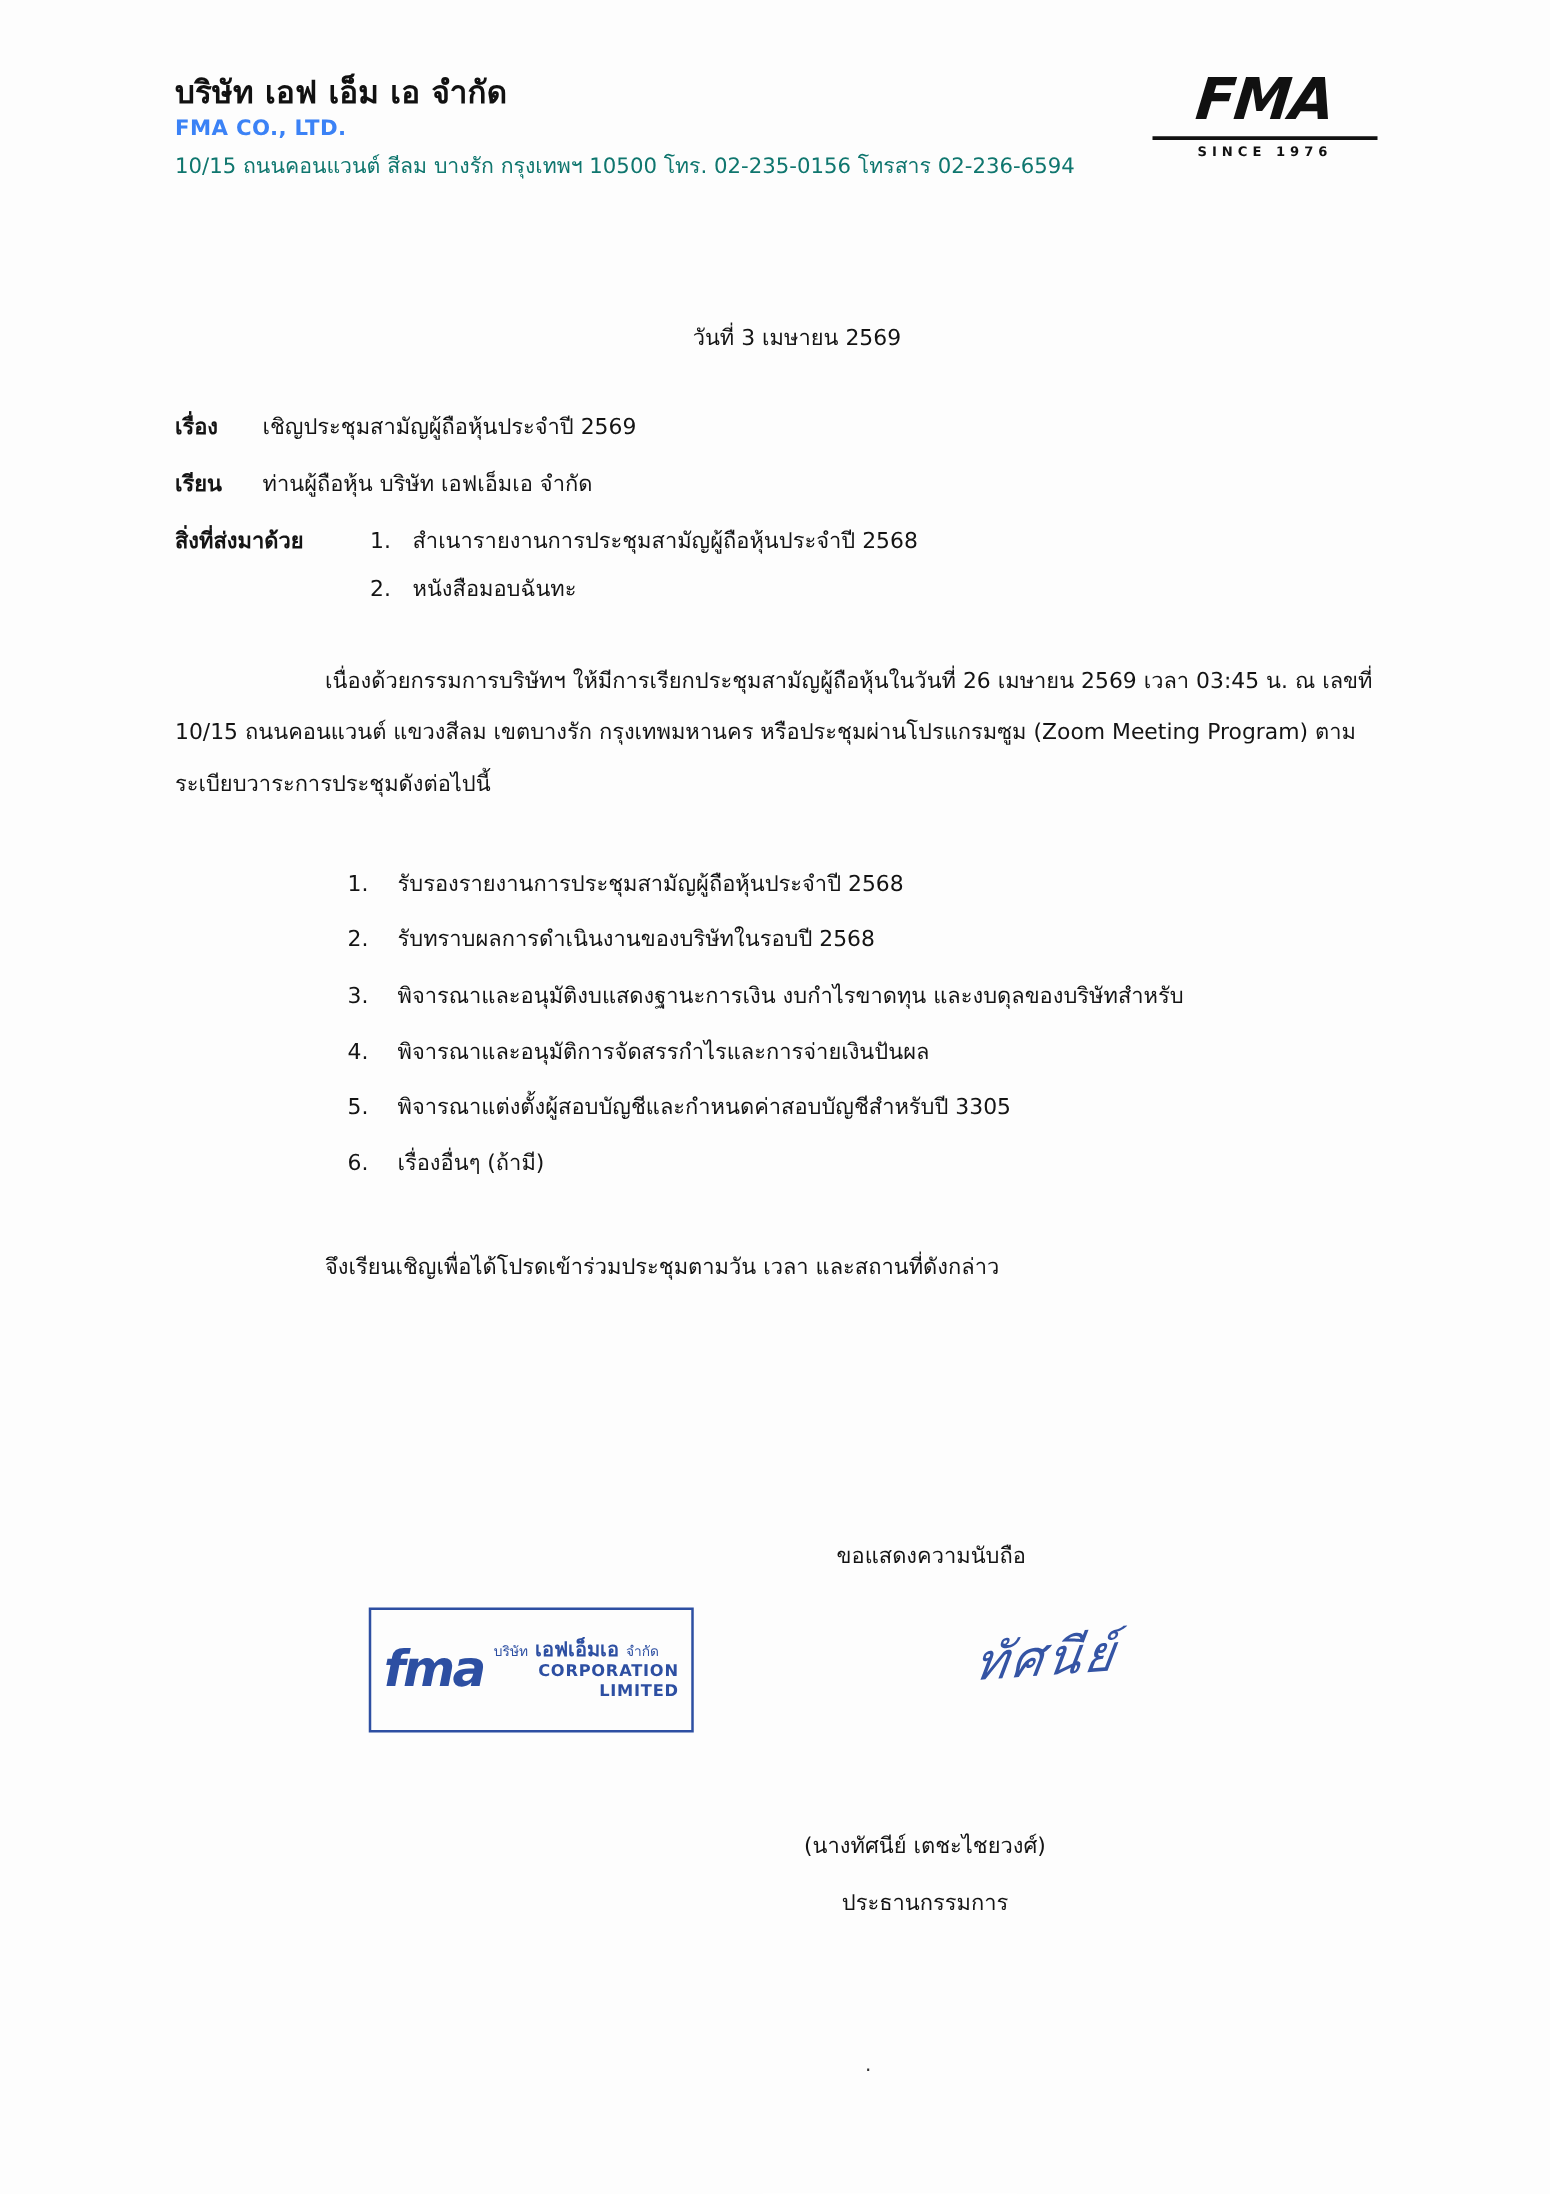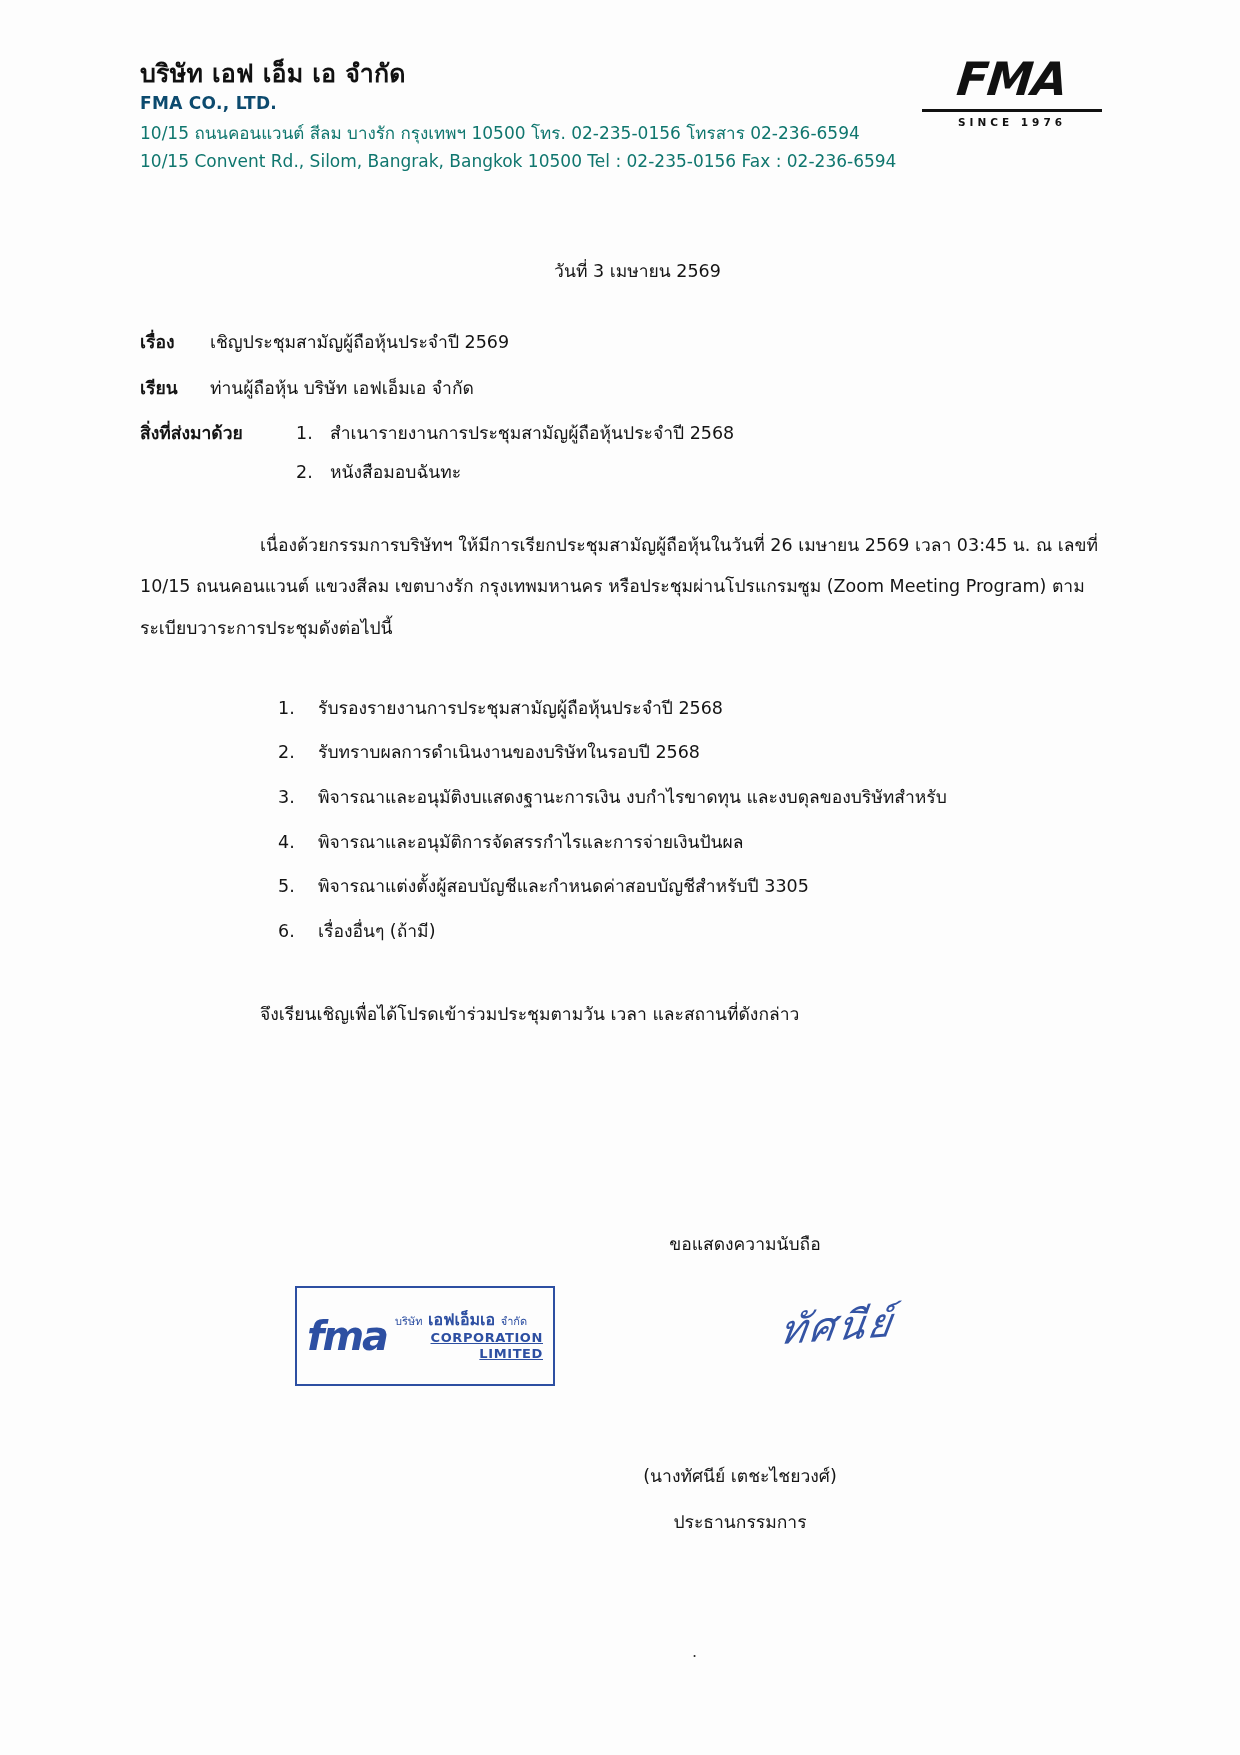--- a/index.html
+++ b/index.html
@@ -34,21 +34,21 @@
     font-size: 25px;
     font-weight: bold;
     letter-spacing: 0.2px;
     color: #111;
     margin: 0 0 4px 0;
     line-height: 1.25;
   }
   .company-en {
     font-size: 17px;
     font-weight: bold;
-    color: #0c4a6e;
+    color: #3b82f6;
     margin: 0 0 8px 0;
     letter-spacing: 0.3px;
   }
   .addr-th, .addr-en {
     font-size: 17px;
     color: #0f766e;
     margin: 0 0 3px 0;
     line-height: 1.45;
   }
 
@@ -220,21 +220,20 @@
   }
   .stamp-th .small {
     font-size: 11px;
     font-weight: normal;
   }
   .stamp-en {
     font-size: 13px;
     font-weight: bold;
     letter-spacing: 0.6px;
     text-align: right;
-    text-decoration: underline;
   }
 
   
   .signature {
     position: absolute;
     left: 640px;
     top: 28px;
     font-family: "DejaVu Serif", "Liberation Serif", serif;
     font-style: italic;
     font-size: 40px;
@@ -266,21 +265,20 @@
 </style>
 </head>
 <body>
 
 <div class="page">
 
   <div class="letterhead">
     <div class="company-th">บริษัท เอฟ เอ็ม เอ จำกัด</div>
     <div class="company-en">FMA CO., LTD.</div>
     <div class="addr-th">10/15 ถนนคอนแวนต์ สีลม บางรัก กรุงเทพฯ 10500 โทร. 02-235-0156 โทรสาร 02-236-6594</div>
-    <div class="addr-en">10/15 Convent Rd., Silom, Bangrak, Bangkok 10500 Tel : 02-235-0156 Fax : 02-236-6594</div>
   </div>
 
   <div class="logo-block">
     <div class="logo-mark">FMA</div>
     <div class="logo-rule"></div>
     <div class="logo-since">SINCE 1976</div>
   </div>
 
   <div class="doc-body">
 

